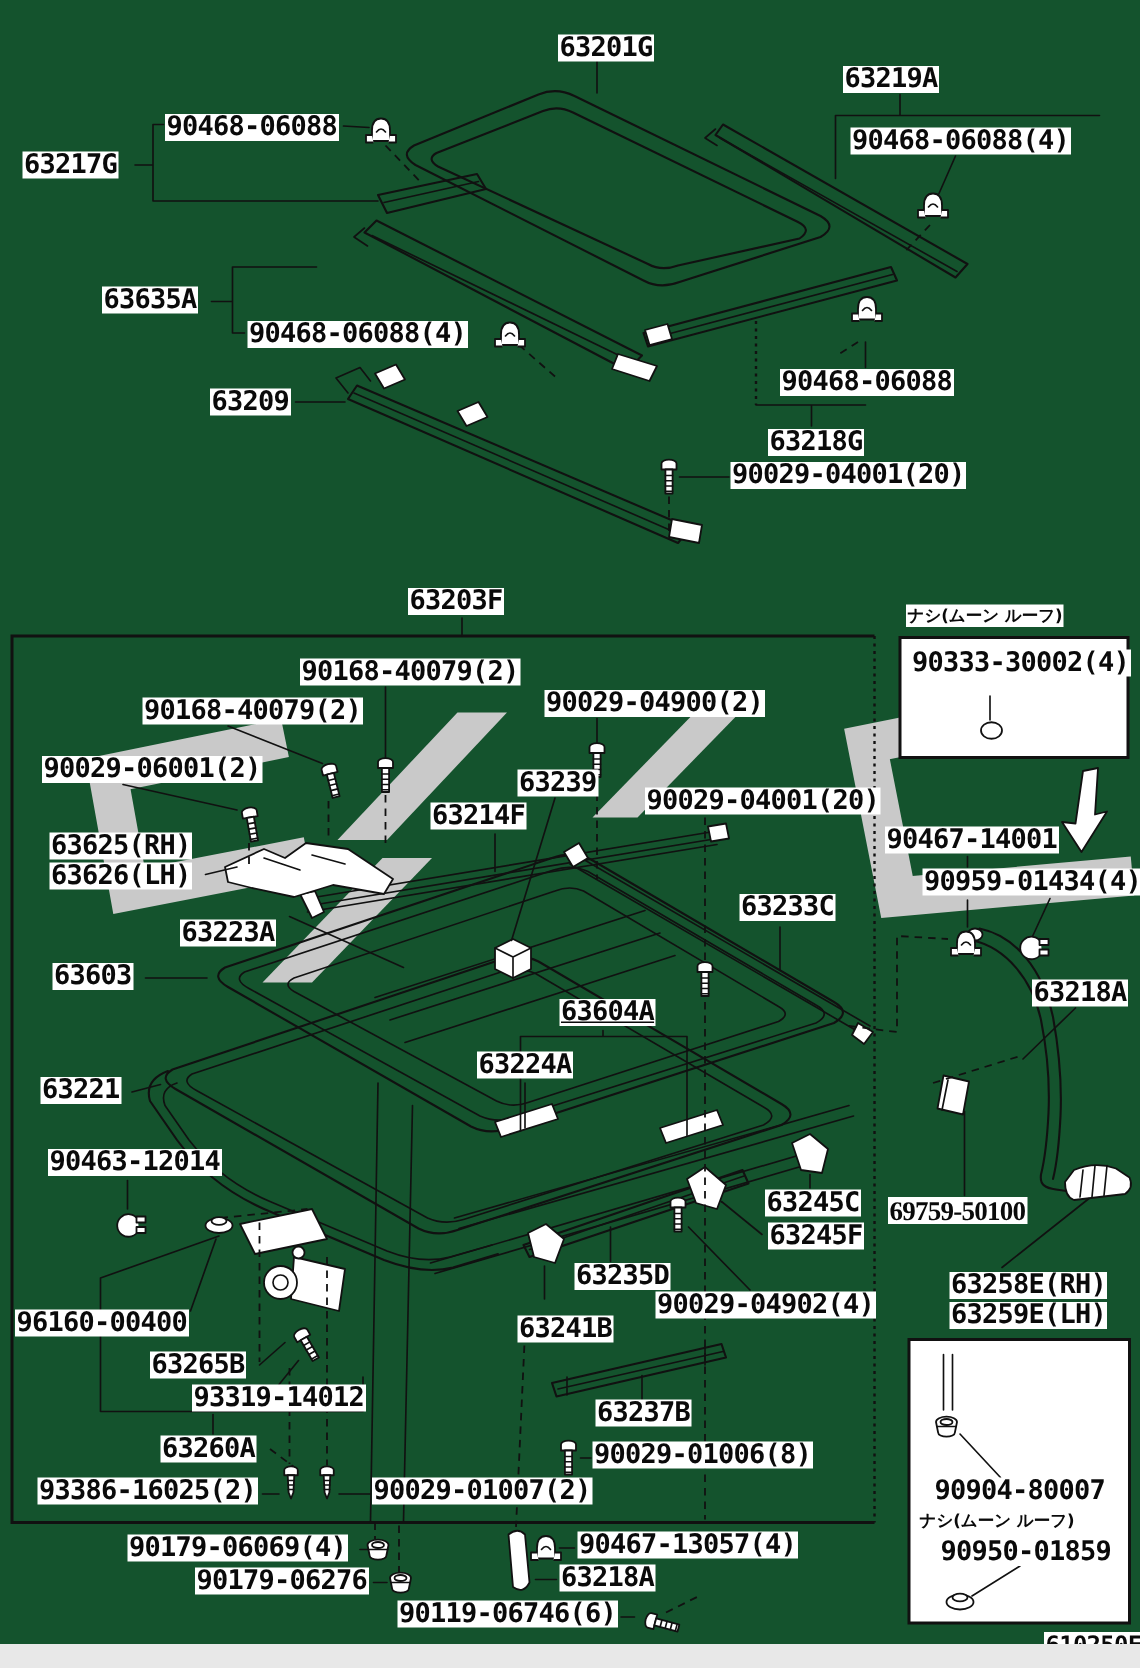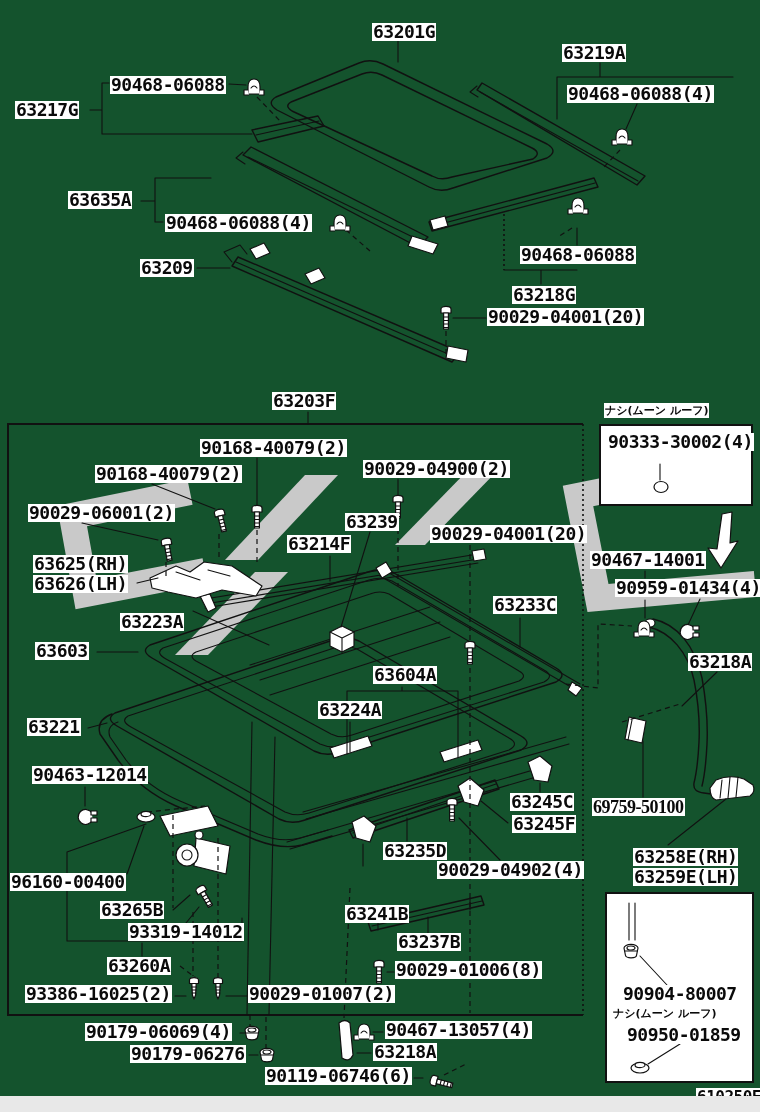--- a/index.html
+++ b/index.html
@@ -310,30 +310,30 @@
       <div class="lbl" style="left: 345px; top: 513px;">63239</div>
       <div class="lbl" style="left: 287px; top: 535px;">63214F</div>
       <div class="lbl" style="left: 430px; top: 525px;">90029-04001(20)</div>
       <div class="lbl" style="left: 590px; top: 551px;">90467-14001</div>
       <div class="lbl" style="left: 33px; top: 555px;">63625(RH)</div>
       <div class="lbl" style="left: 33px; top: 575px;">63626(LH)</div>
       <div class="lbl" style="left: 615px; top: 579px;">90959-01434(4)</div>
       <div class="lbl" style="left: 120px; top: 598px; margin-top: 15px;">63223A</div>
       <div class="lbl" style="left: 493px; top: 596px;">63233C</div>
       <div class="lbl" style="left: 35px; top: 642px;">63603</div>
-      <div class="lbl" style="left: 373px; top: 666px;">63604A</div>
+      <div class="lbl" style="left: 373px; top: 666px; text-decoration: underline;">63604A</div>
       <div class="lbl" style="left: 688px; top: 653px;">63218A</div>
       <div class="lbl" style="left: 318px; top: 701px;">63224A</div>
       <div class="lbl" style="left: 27px; top: 718px;">63221</div>
       <div class="lbl" style="left: 32px; top: 766px;">90463-12014</div>
       <div class="lbl" style="left: 510px; top: 793px;">63245C</div>
       <div class="lbl" style="left: 592px; top: 798px; font-family: Liberation Serif, serif;">69759-50100</div>
       <div class="lbl" style="left: 512px; top: 815px;">63245F</div>
       <div class="lbl" style="left: 383px; top: 842px;">63235D</div>
-      <div class="lbl" style="left: 345px; top: 877px; margin-top: 28px;">63241B</div>
+      <div class="lbl" style="left: 345px; top: 877px;">63241B</div>
       <div class="lbl" style="left: 437px; top: 861px;">90029-04902(4)</div>
       <div class="lbl" style="left: 633px; top: 848px;">63258E(RH)</div>
       <div class="lbl" style="left: 633px; top: 868px;">63259E(LH)</div>
       <div class="lbl" style="left: 10px; top: 873px;">96160-00400</div>
       <div class="lbl" style="left: 100px; top: 901px;">63265B</div>
       <div class="lbl" style="left: 128px; top: 923px;">93319-14012</div>
       <div class="lbl" style="left: 107px; top: 957px;">63260A</div>
       <div class="lbl" style="left: 397px; top: 933px;">63237B</div>
       <div class="lbl" style="left: 395px; top: 961px;">90029-01006(8)</div>
       <div class="lbl" style="left: 25px; top: 985px;">93386-16025(2)</div>

